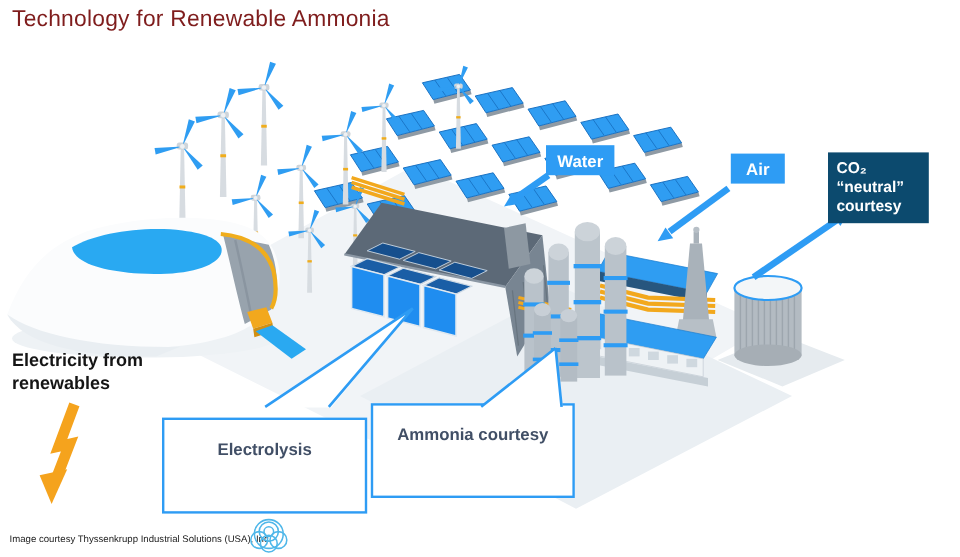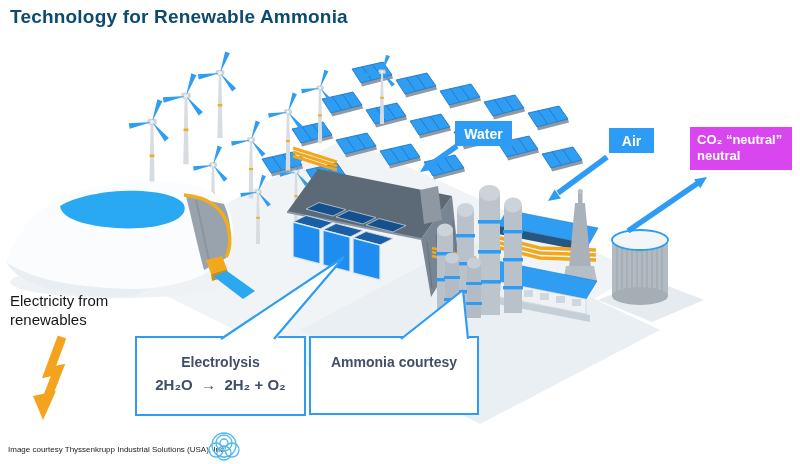--- a/index.html
+++ b/index.html
@@ -1,33 +1,33 @@
 <!DOCTYPE html>
 <html><head>
 <meta charset="utf-8">
 <style>
   html,body{margin:0;padding:0;background:#fff;}
   .stage{position:relative;width:800px;height:464px;background:#fff;overflow:hidden;
          font-family:"Liberation Sans",sans-serif;}
   .illus{position:absolute;left:0;top:0;z-index:1;}
   .overlay{position:absolute;left:0;top:0;z-index:6;pointer-events:none;}
-  .page-title{position:absolute;left:10px;top:6px;z-index:5;font-size:19px;font-weight:bold;
-              color:#0c4a6e;letter-spacing:.2px;}
+  .page-title{position:absolute;left:10px;top:6px;z-index:5;font-size:19px;font-weight:normal;
+              color:#7f1d1d;letter-spacing:.2px;}
   .tag{position:absolute;z-index:4;background:#2e9cf4;color:#fff;font-weight:bold;font-size:14px;
        display:flex;align-items:center;justify-content:center;}
   .tag-water{left:455px;top:121px;width:57px;height:25px;}
   .tag-air{left:609px;top:128px;width:45px;height:25px;}
-  .green-box{position:absolute;z-index:4;left:690px;top:127px;width:102px;box-sizing:border-box;
-             background:#d946ef;color:#fff;font-weight:bold;font-size:13px;line-height:16px;
+  .green-box{position:absolute;z-index:4;left:690px;top:127px;width:84px;box-sizing:border-box;
+             background:#0c4a6e;color:#fff;font-weight:bold;font-size:13px;line-height:16px;
              padding:5px 7px 6px 7px;}
-  .elec{position:absolute;z-index:4;left:10px;top:291px;font-size:15px;font-weight:normal;
+  .elec{position:absolute;z-index:4;left:10px;top:291px;font-size:15px;font-weight:bold;
         color:#151515;line-height:19px;}
   .pbox{position:absolute;z-index:4;background:#fff;border:2px solid #2e9cf4;box-sizing:border-box;
         text-align:center;color:#414f66;}
-  .pbox-0{left:135px;top:336px;width:171px;height:80px;padding-top:16px;}
+  .pbox-0{left:135px;top:348px;width:171px;height:80px;padding-top:16px;}
   .pbox-1{left:309px;top:336px;width:170px;height:79px;padding-top:16px;}
   .pbox .pt{font-size:14px;font-weight:bold;display:block;}
   .pbox .pf{font-size:15px;font-weight:bold;display:block;margin-top:6px;white-space:pre;}
   .credit{position:absolute;z-index:4;left:8px;top:445px;font-size:8px;color:#222;}
   .logo{position:absolute;z-index:4;left:206px;top:431px;}
 </style>
 </head>
 <body>
 
 <div class="stage">
@@ -249,31 +249,30 @@
     </g>
   </svg>
 
   <div class="page-title">Technology for Renewable Ammonia</div>
 
   <div class="tag tag-water">Water</div>
   <div class="tag tag-air">Air</div>
 
   <div class="green-box">
     <span>CO₂ “neutral”</span><br>
-    <span>neutral</span>
+    <span>courtesy</span>
   </div>
 
   <div class="elec">
     <span>Electricity from</span><br>
     <span>renewables</span>
   </div>
 
   <div class="pbox pbox-0">
     <span class="pt">Electrolysis</span>
-    <span class="pf">2H₂O  →  2H₂ + O₂</span>
   </div>
   <div class="pbox pbox-1">
     <span class="pt">Ammonia courtesy</span>
   </div>
 
   <svg class="overlay" width="800" height="464" viewBox="0 0 800 464">
     <polygon points="219,339.5 276,339.5 344,257" fill="#ffffff"></polygon>
     <path d="M344,257 L221,339 M344,257 L274,339" stroke="#2e9cf4" stroke-width="2.2" fill="none"></path>
     <polygon points="400,339.5 469,339.5 463,290" fill="#ffffff"></polygon>
     <path d="M463,290 L401,339 M463,290 L468,339" stroke="#2e9cf4" stroke-width="2.2" fill="none"></path>

